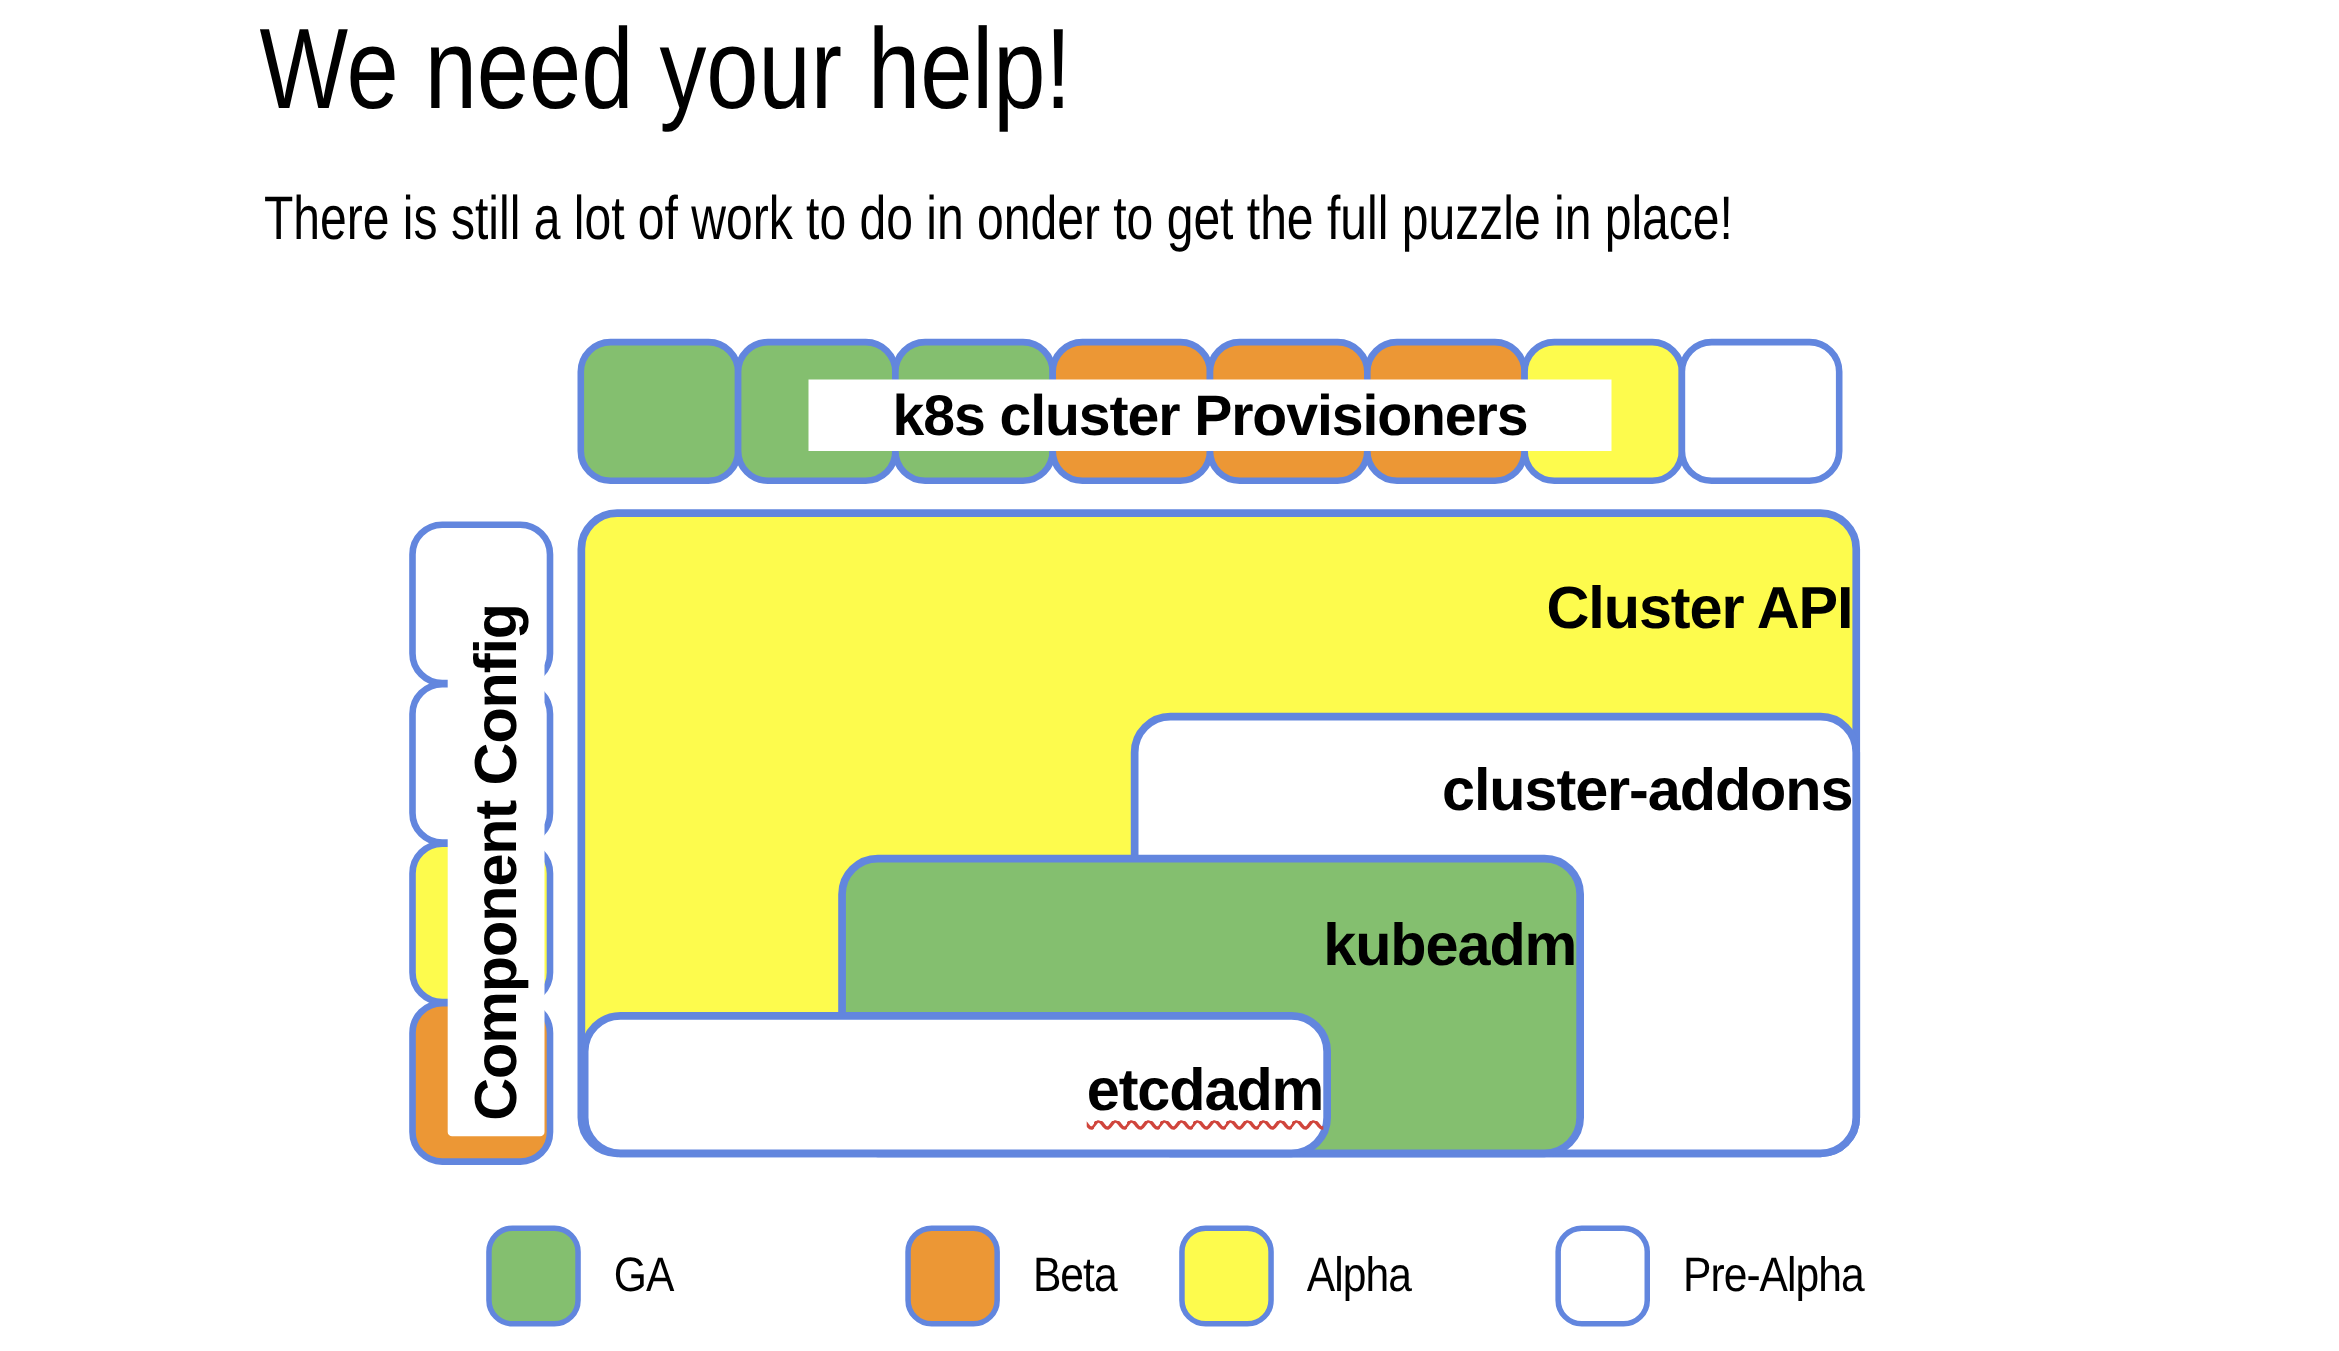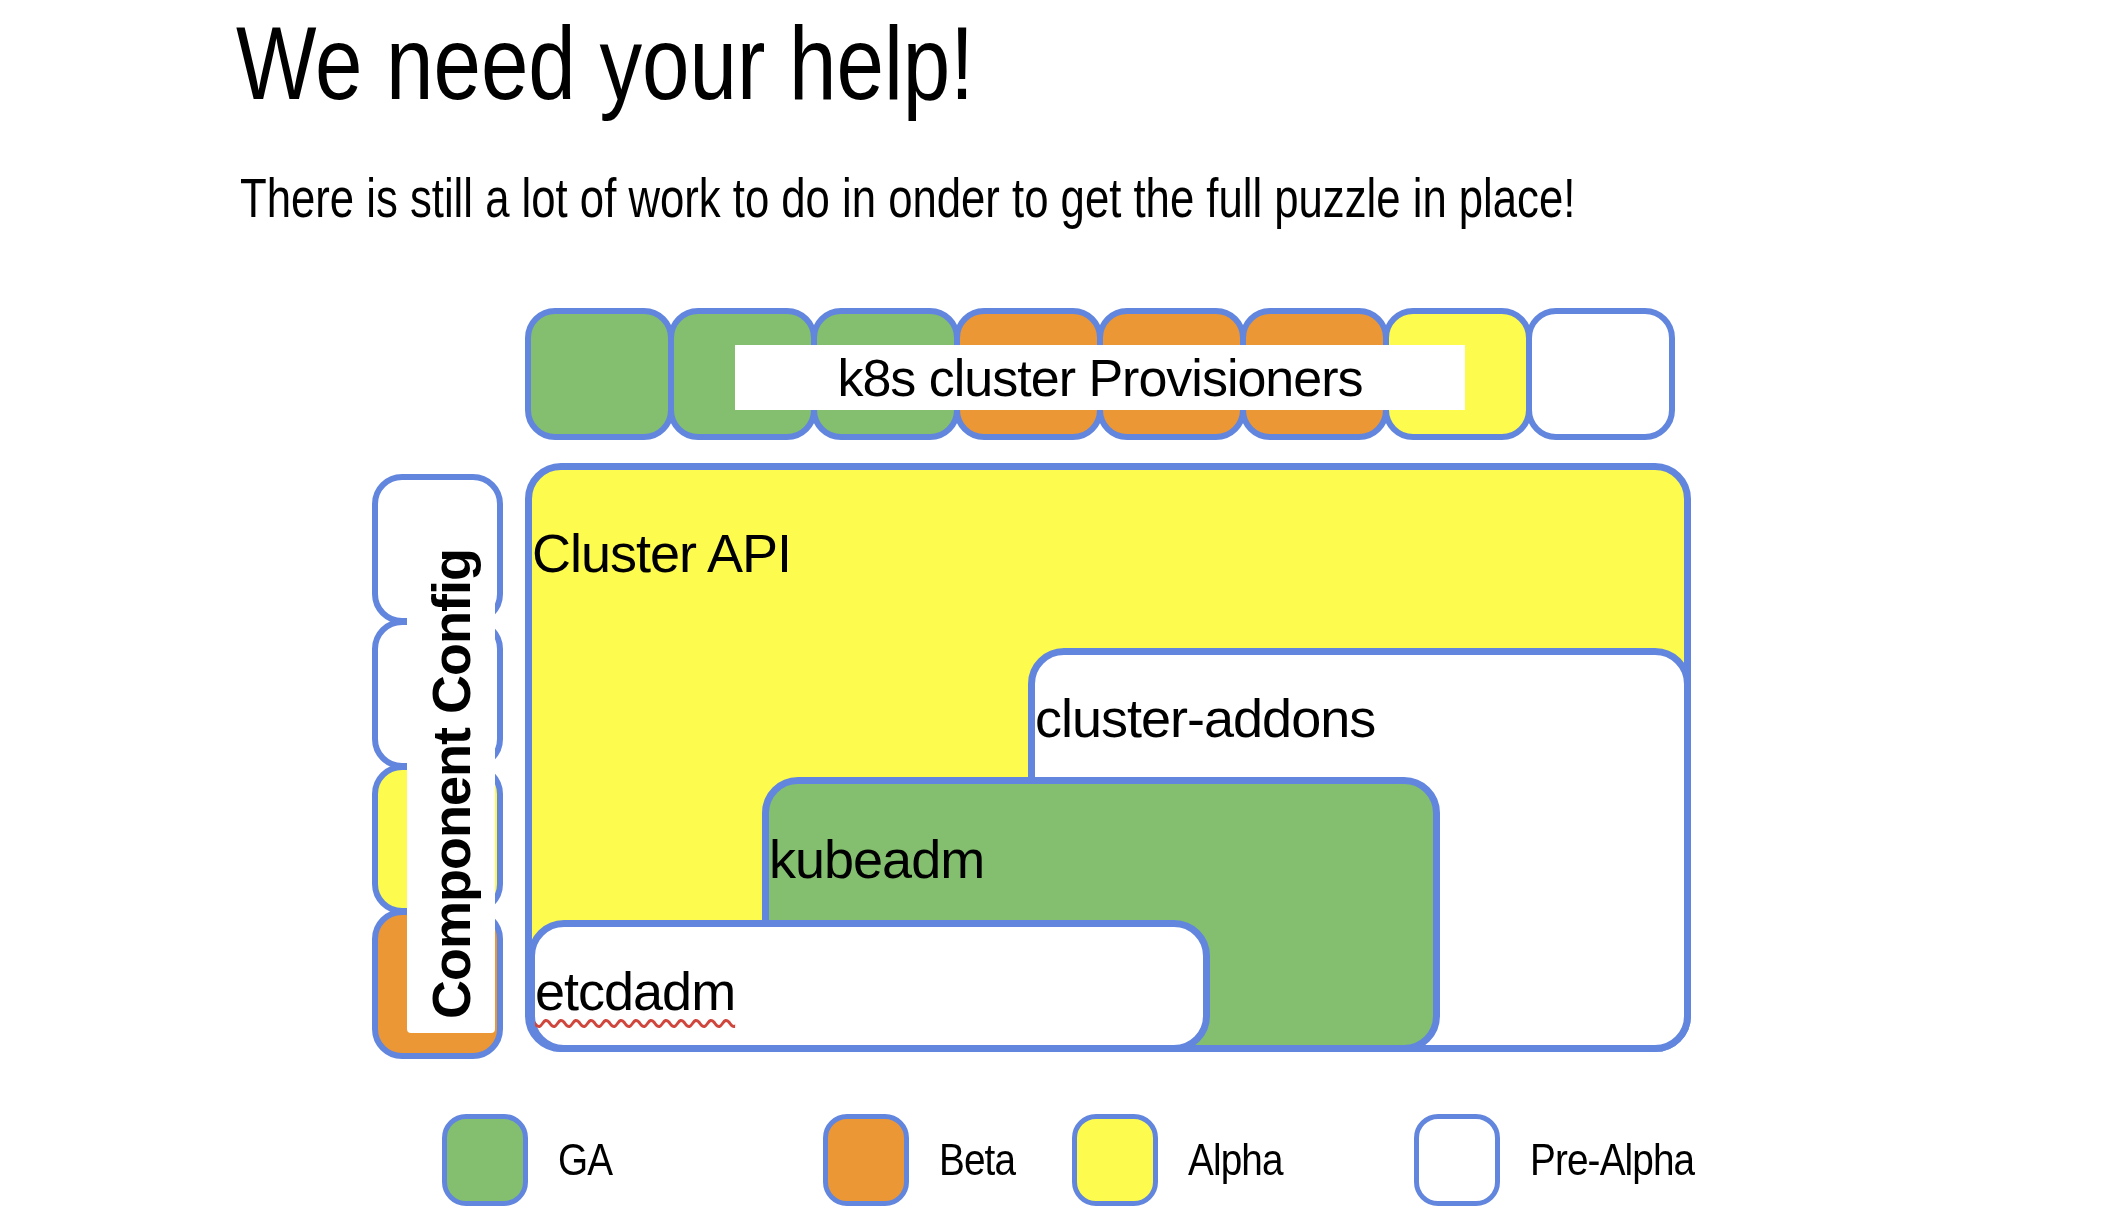--- a/index.html
+++ b/index.html
@@ -11,30 +11,30 @@
          white-space:nowrap;transform:scaleX(.82);transform-origin:0 0;}
   .subtitle{position:absolute;left:240px;top:164px;font-size:56px;font-weight:400;line-height:1.2;
          white-space:nowrap;transform:scaleX(.78);transform-origin:0 0;}
 
   
   .prov-row{position:absolute;left:525px;top:308px;display:flex;z-index:1;}
   .psq{width:149px;height:132px;border:6px solid var(--c-border,#6286DE);border-radius:30px;
        box-sizing:border-box;background:#fff;flex:none;}
   .psq:not(:first-of-type){margin-left:-6px;}
   .prov-label{position:absolute;left:735px;top:345px;width:730px;height:65px;background:#fff;z-index:6;
-       display:flex;align-items:center;justify-content:center;font-weight:400;font-size:52px;
+       display:flex;align-items:center;justify-content:center;font-weight:700;font-size:52px;
        letter-spacing:-1px;white-space:nowrap;}
 
   
   .box{position:absolute;border:7px solid var(--c-border,#6286DE);border-radius:36px;box-sizing:border-box;}
   .box-cluster-api{left:525px;top:463px;width:1166px;height:589px;z-index:1;}
   .box-cluster-addons{left:1028px;top:648px;width:663px;height:404px;z-index:2;}
   .box-kubeadm{left:762px;top:777px;width:678px;height:275px;z-index:3;}
   .box-etcdadm{left:528px;top:920px;width:682px;height:132px;z-index:4;}
-  .box-label{font-weight:400;font-size:54px;letter-spacing:-1px;text-align:left;white-space:nowrap;}
+  .box-label{font-weight:700;font-size:54px;letter-spacing:-1px;text-align:right;white-space:nowrap;}
   .box-cluster-api .box-label{margin-top:52px;}
   .box-cluster-addons .box-label{margin-top:32px;}
   .box-kubeadm .box-label{margin-top:44px;}
   .box-etcdadm .box-label{margin-top:33px;}
   .misspelled{text-decoration:underline;text-decoration-style:wavy;
        text-decoration-color:var(--c-squiggle,#D0453C);text-decoration-thickness:3px;
        text-underline-offset:9px;}
 
   
   .cc-col{position:absolute;left:372px;top:474px;display:flex;flex-direction:column;z-index:1;}

